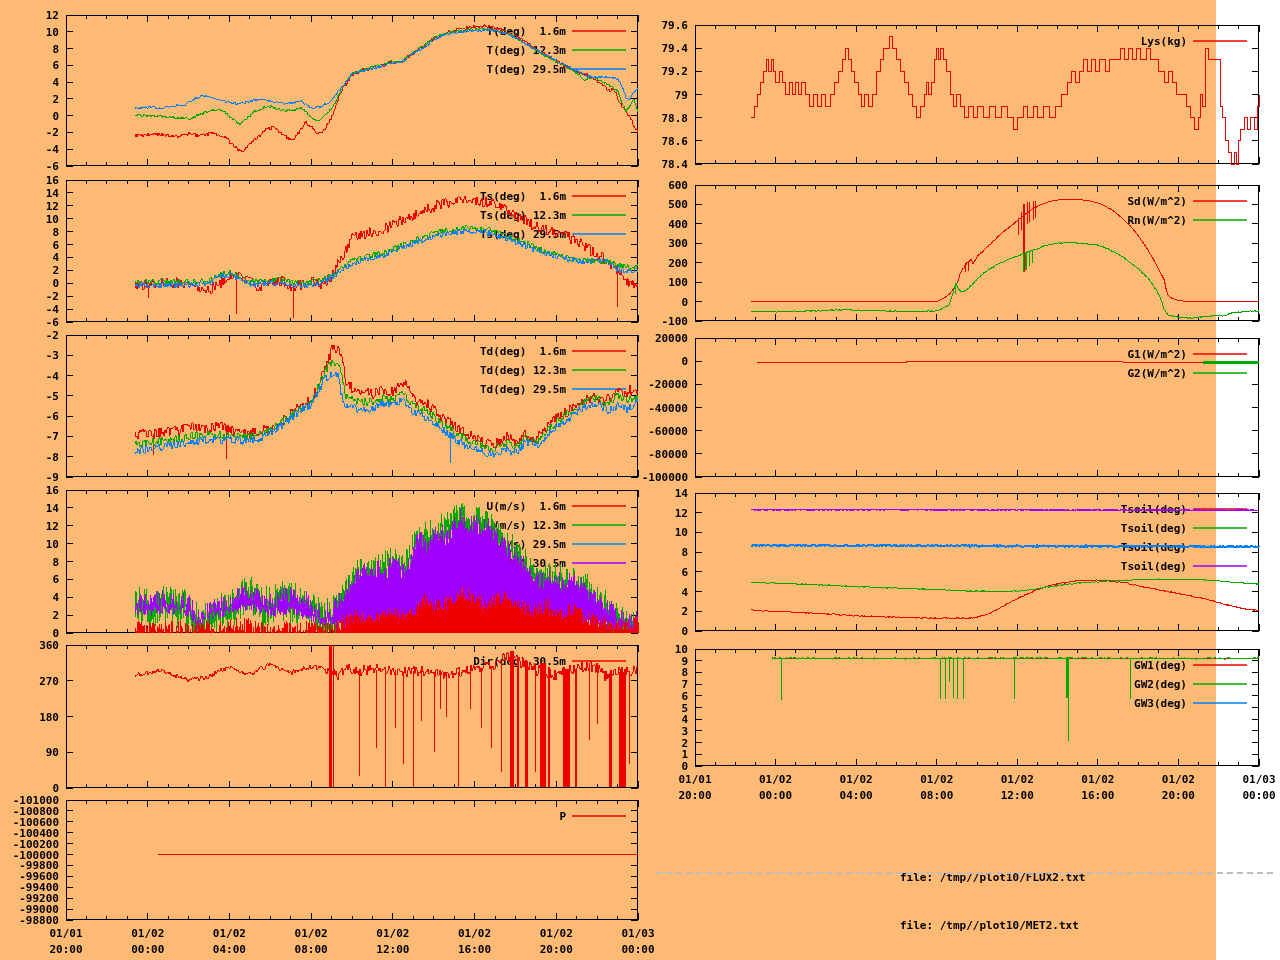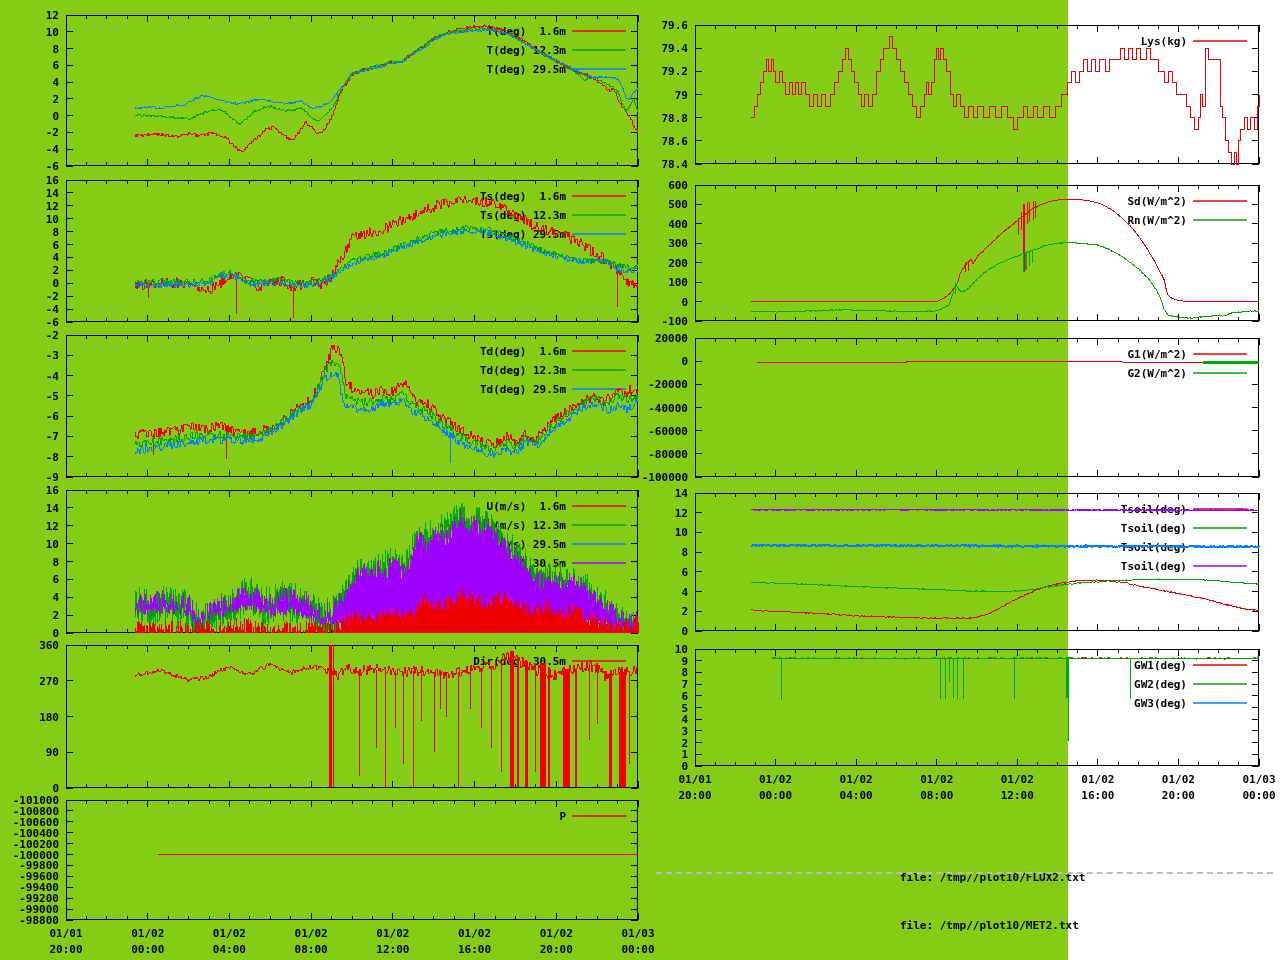--- a/index.html
+++ b/index.html
@@ -1,17 +1,17 @@
 <!DOCTYPE html>
 <html><head>
 <meta charset="utf-8">
 <style>
   html,body{margin:0;padding:0;background:#fff;}
   body{width:1280px;height:960px;overflow:hidden;font-family:"DejaVu Sans Mono",monospace;}
-  #app{position:relative;width:1068px;height:960px;background:#84cc16;}
+  #app{position:relative;width:1216px;height:960px;background:#fdba74;}
   .chart-svg{position:absolute;overflow:visible;}
   svg text{font:bold 11px "DejaVu Sans Mono",monospace;fill:#000;white-space:pre;}
   #footer{position:absolute;left:900px;top:838px;font:bold 11px "DejaVu Sans Mono",monospace;color:#000;line-height:16px;white-space:pre;}
   #sep{position:absolute;left:656px;top:872px;width:617px;height:0;border-top:2px dashed #bdbdbd;}
 </style>
 </head>
 <body>
 
 <div id="app">
   <div id="charts">

